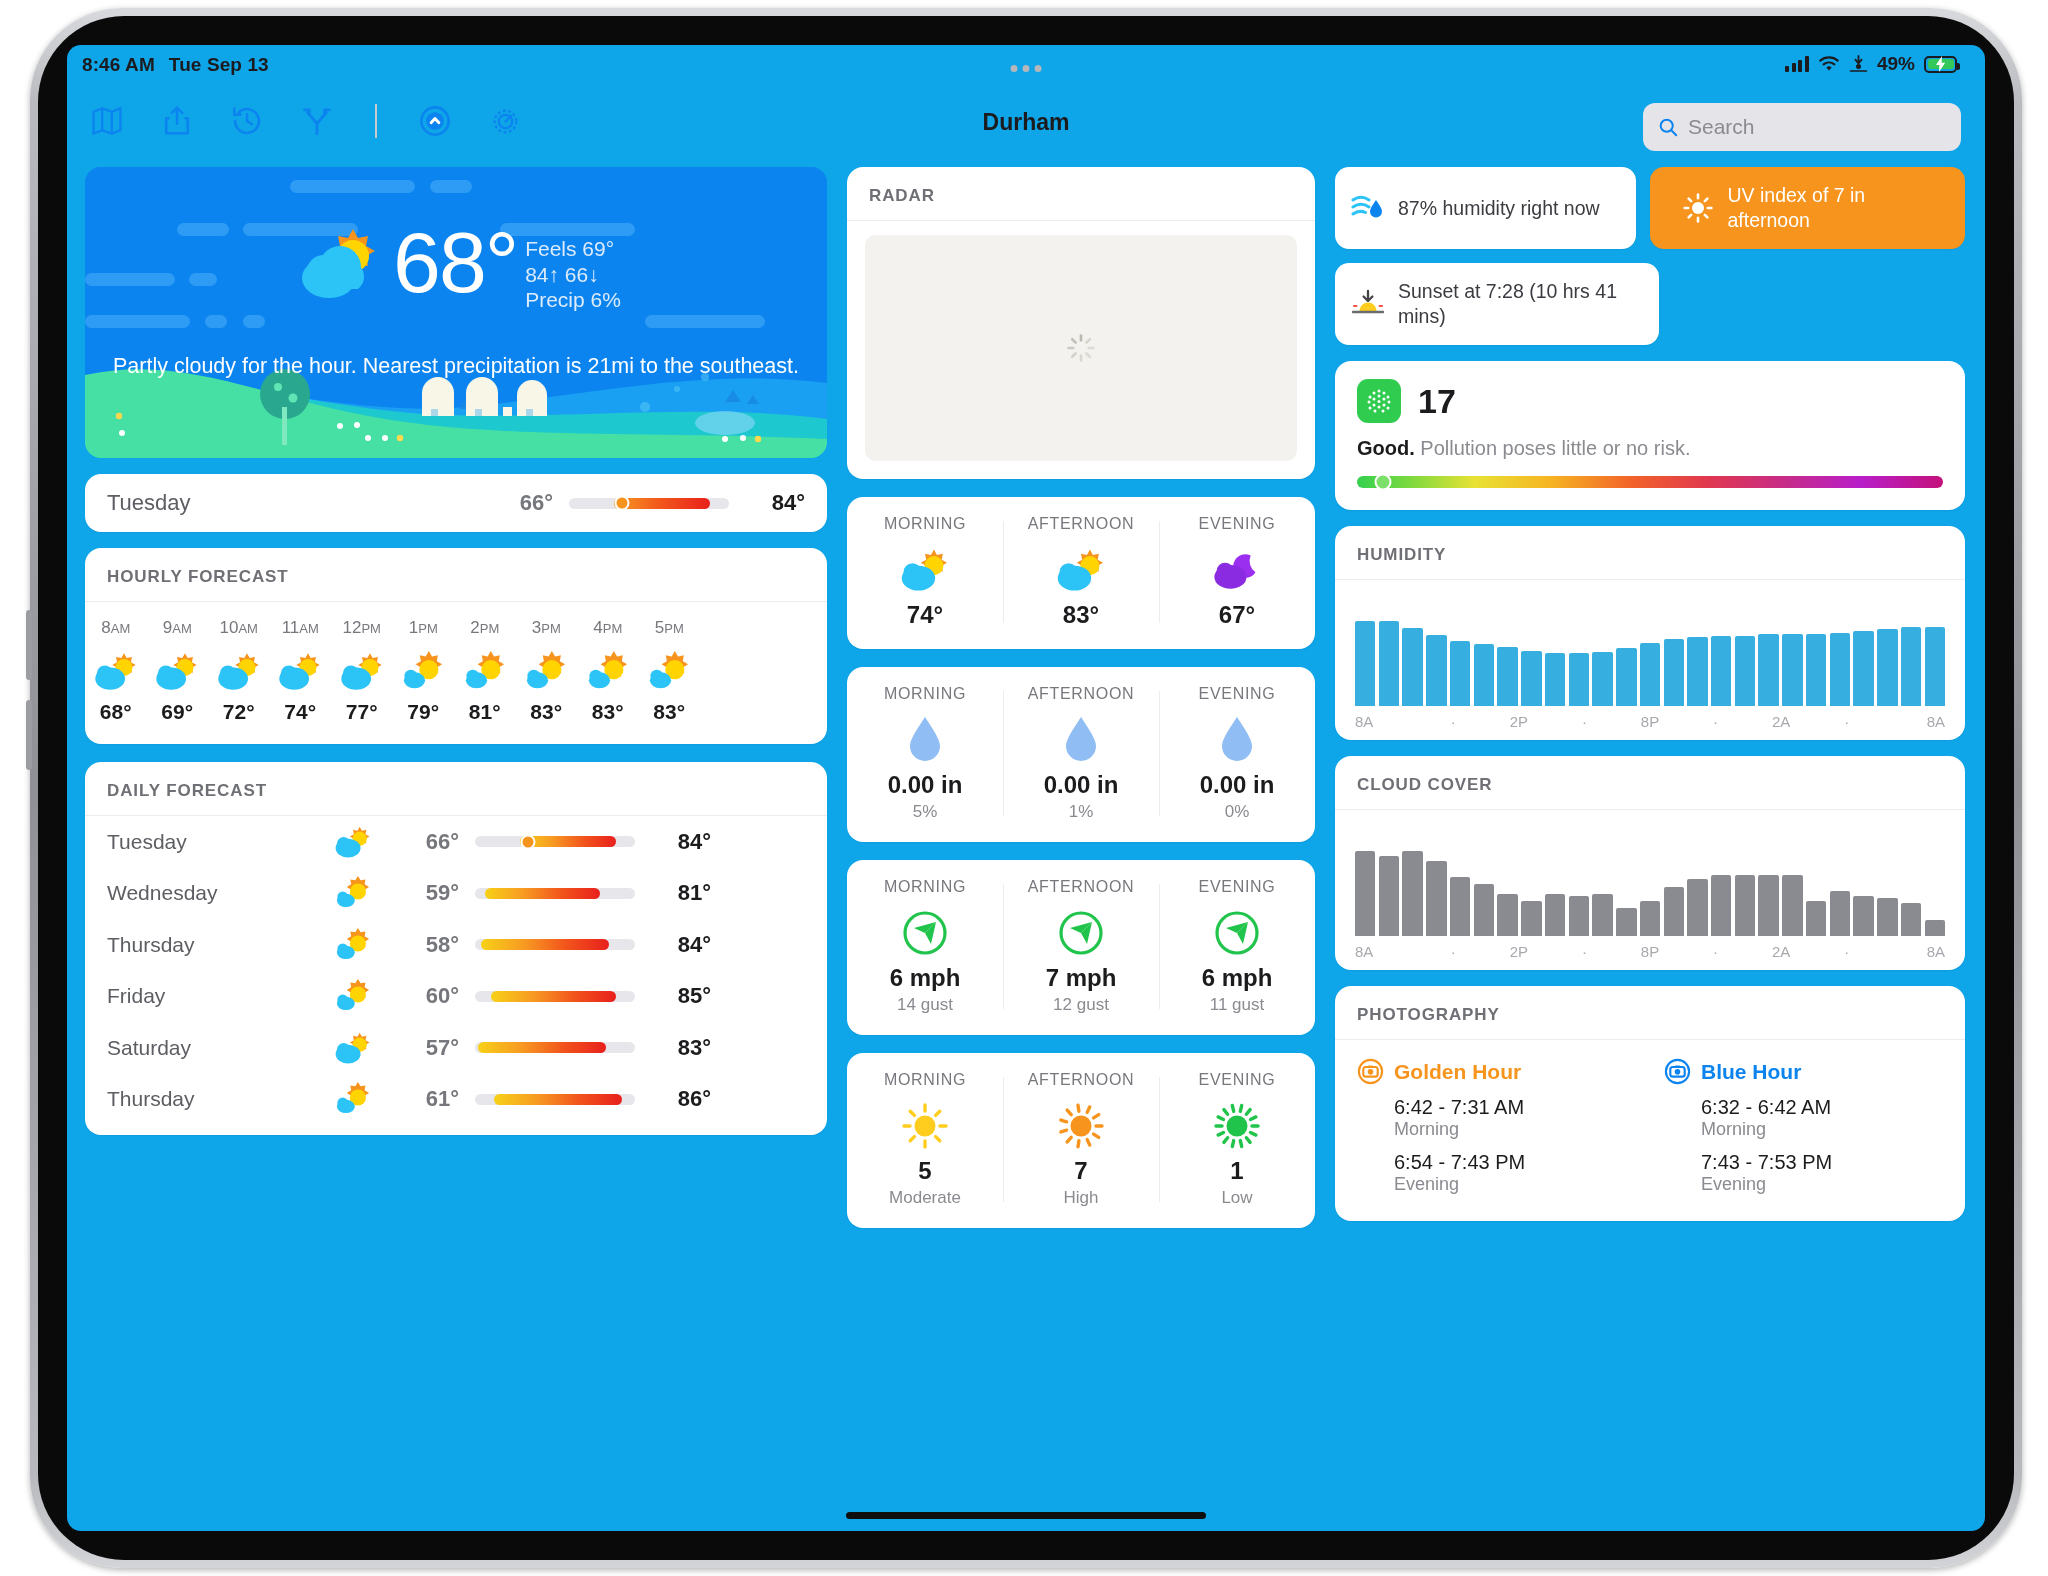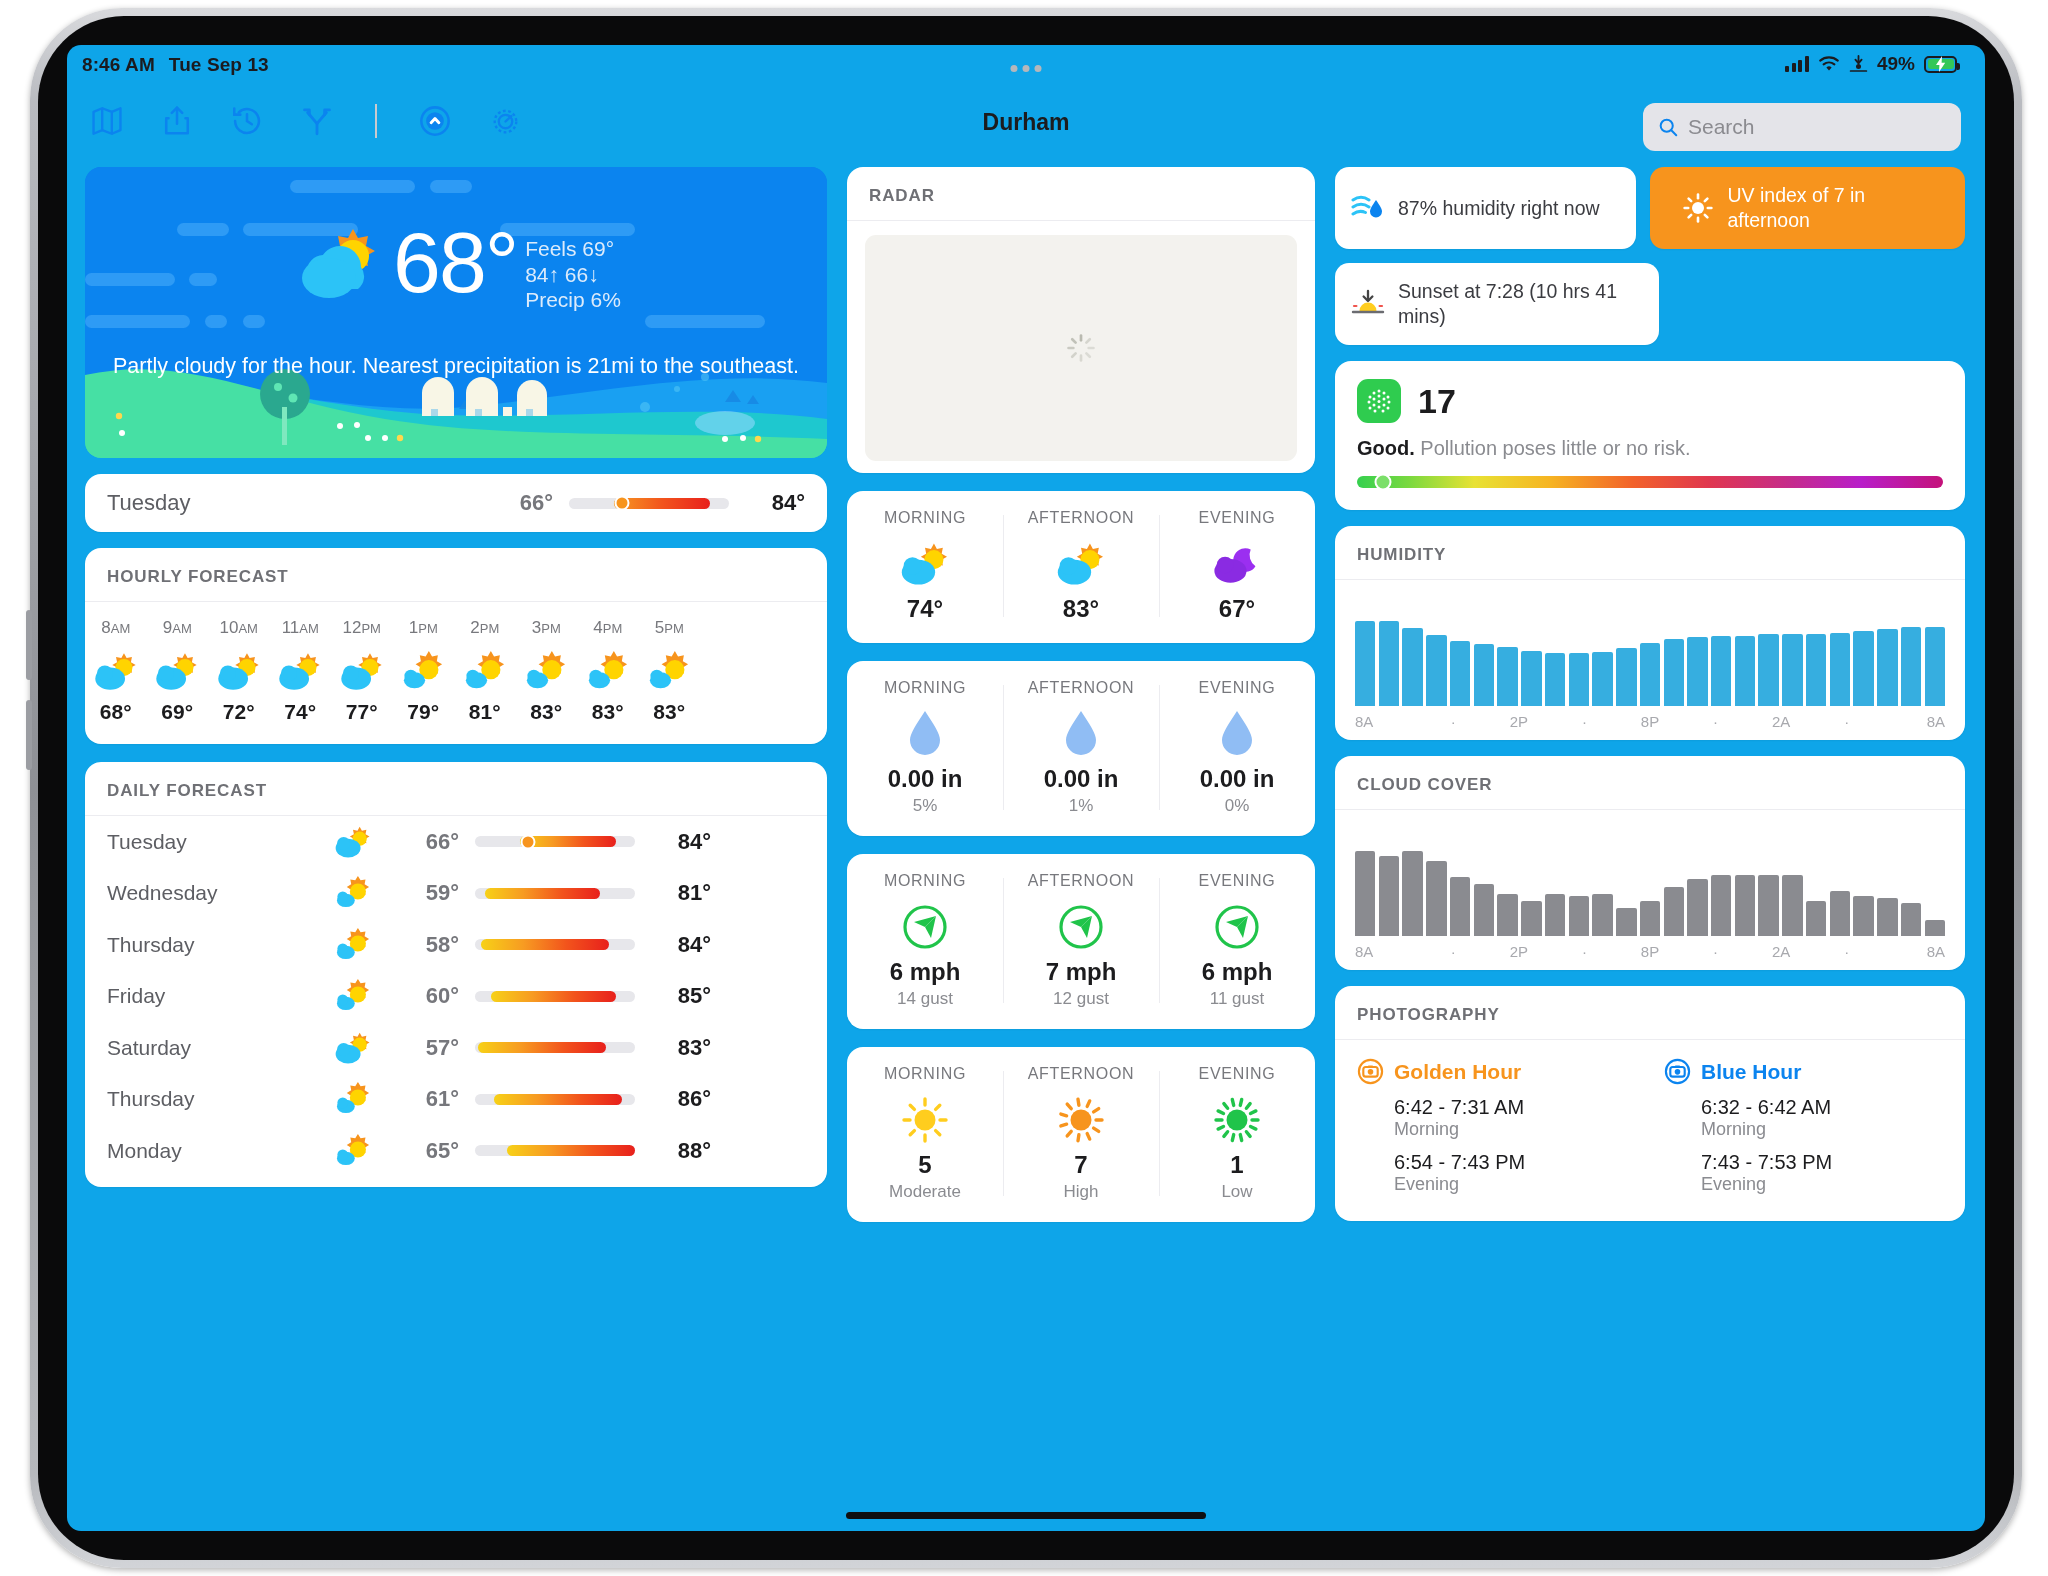--- a/index.html
+++ b/index.html
@@ -98,21 +98,21 @@
   .hicon{ height:54px; display:flex; align-items:center; justify-content:center; margin:6px 0 2px;}
   .htemp{ font-size:21px; font-weight:700; color:#1c1c1e; }
 
   
   .daily{ margin-top:18px; padding-bottom:10px;}
   .drow{ display:flex; align-items:center; height:51.5px; padding:0 22px; }
   .dname{ font-size:21px; color:#5d5e63; width:200px; }
   .dicon{ width:92px; display:flex; justify-content:center; }
 
   
-  .radar-card{ padding-bottom:12px; }
+  .radar-card{ padding-bottom:18px; }
   .radar-box{ margin:14px 18px 0; height:226px; border-radius:11px; background:#f3f2ee;
     display:flex; align-items:center; justify-content:center; }
   .tri-card{ margin-top:18px; padding:18px 0 20px; }
   .tri{ display:flex; }
   .tri-col{ flex:1; text-align:center; position:relative; }
   .tri-col + .tri-col::before{ content:""; position:absolute; left:0; top:6px; bottom:6px;
     width:1px; background:#ececf0; }
   .tri-h{ font-size:16px; color:#77787d; letter-spacing:.7px; }
   .tri-icon{ height:62px; display:flex; align-items:center; justify-content:center; margin-top:6px;}
   .tri-v{ font-size:24px; font-weight:700; color:#1c1c1e; }
@@ -588,37 +588,20 @@
   <circle cx="24" cy="49" r="12" fill="#2cc3f7"></circle>
                   </svg>
                 </div>
     <div class="lo">61°</div>
     <div class="range">
       <div class="fill" style="left:12%;right:8%;
         background:linear-gradient(90deg,#f7d117,#f79b22,#f2541c,#e8201c);"></div>
                 </div>
     <div class="hi">86°</div>
               </div>
-              <div class="drow">
-                <div class="dname">Monday</div>
-    <div class="dicon">
-                  <svg width="42" height="35.699999999999996" viewBox="0 0 94 80">
-  <path d="M58 2l6 10 11-2-2 11 10 6-10 6 2 11-11-2-6 10-6-10-11 2 2-11-10-6 10-6-2-11 11 2z" fill="#f7941d"></path>
-  <circle cx="58" cy="37" r="18" fill="#ffd400"></circle>
-  <ellipse cx="31" cy="57" rx="20" ry="15" fill="#2cc3f7"></ellipse>
-  <circle cx="24" cy="49" r="12" fill="#2cc3f7"></circle>
-                  </svg>
-                </div>
-    <div class="lo">65°</div>
-    <div class="range">
-      <div class="fill" style="left:20%;right:0%;
-        background:linear-gradient(90deg,#f7d117,#f79b22,#f2541c,#e8201c);"></div>
-                </div>
-    <div class="hi">88°</div>
-              </div>
             </div>
         </div>
       </div>
 
       <div class="col-mid">
         <div class="card radar-card">
           <div class="card-title">RADAR</div>
           <div class="radar-box">
             <svg width="34" height="34" viewBox="0 0 24 24">
               <g stroke="#b9bab0" stroke-width="1.9" stroke-linecap="round">

